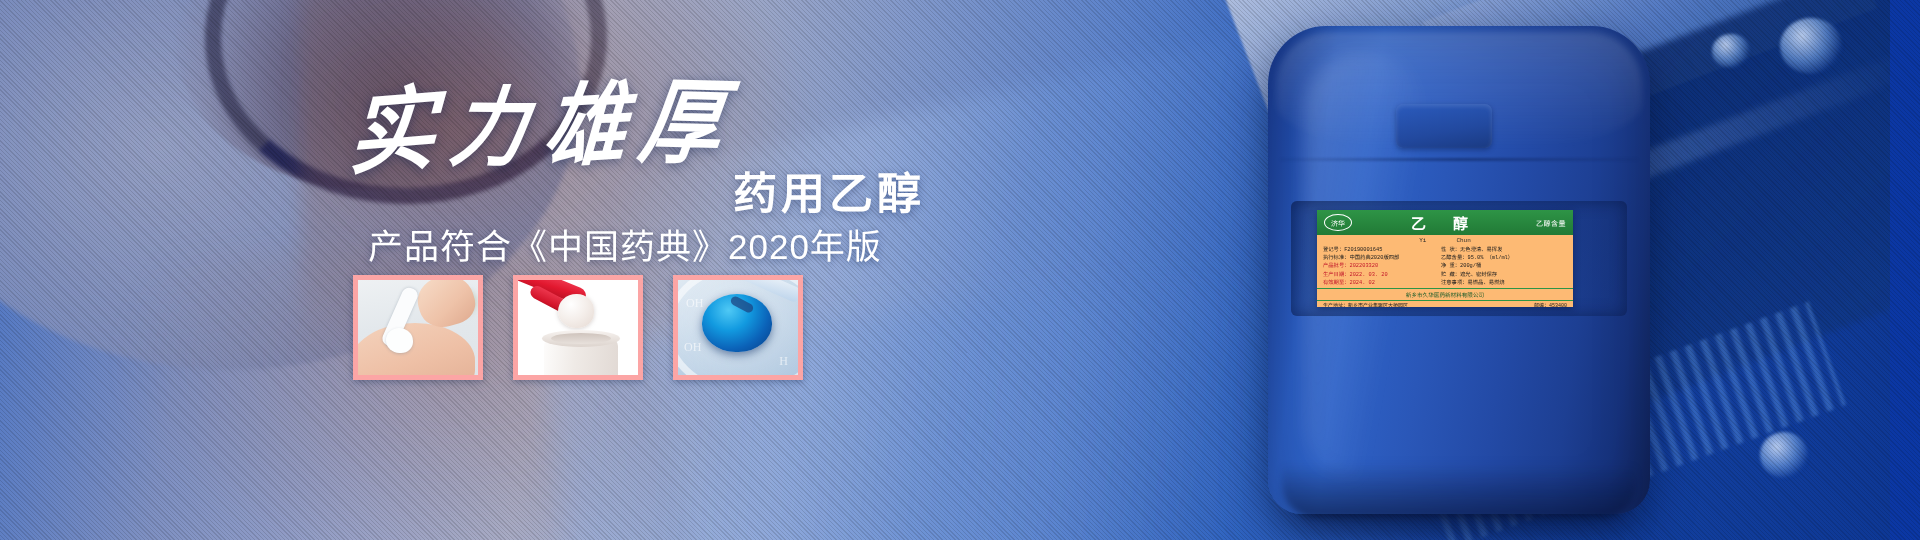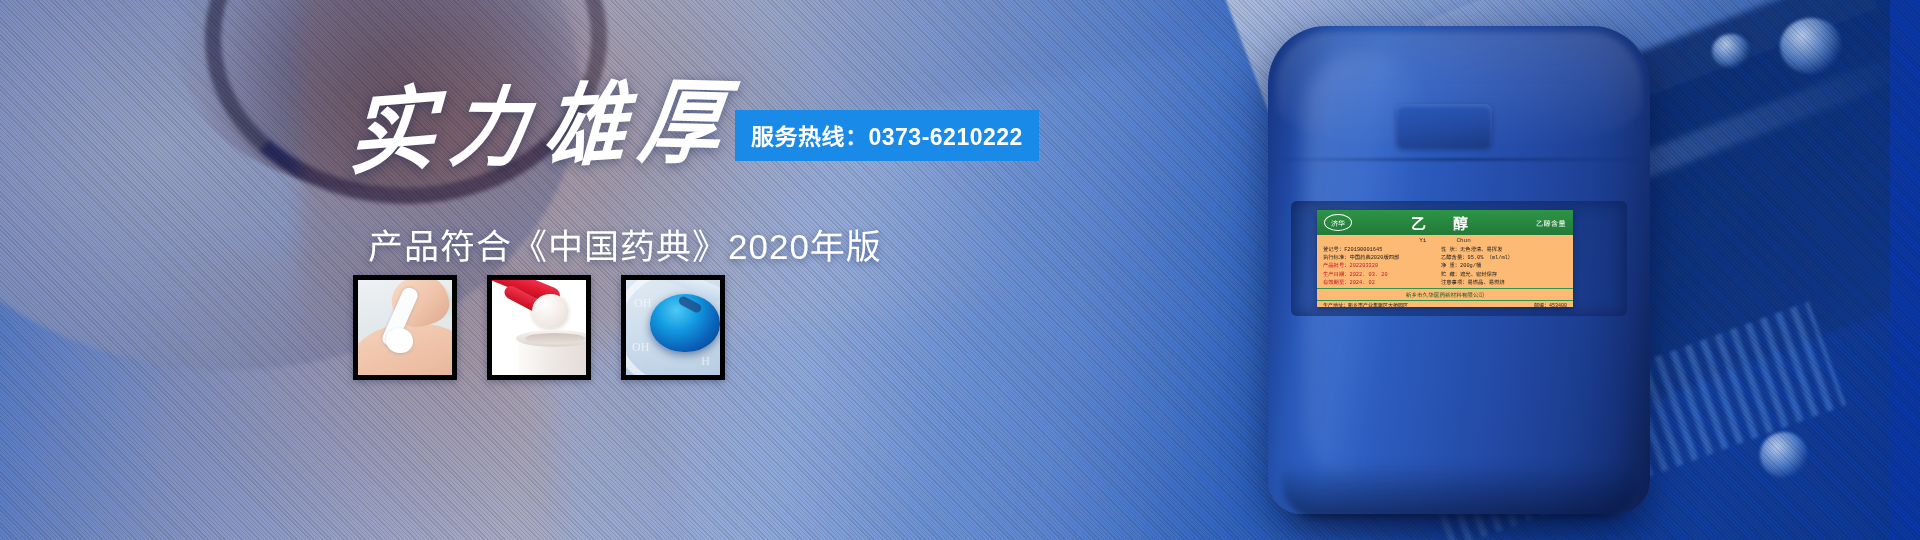--- a/index.html
+++ b/index.html
@@ -165,21 +165,21 @@
   .subtitle{
     position:absolute;left:368px;top:218px;
     font-size:35px;font-weight:400;color:#ffffff;
     letter-spacing:1px;white-space:nowrap;
     text-shadow:0 2px 7px rgba(10,30,80,.45);
   }
 
   
   .thumbs{position:absolute;left:353px;top:275px;display:flex;gap:30px;}
   .thumb{
-    width:104px;height:105px;background:#000000;
+    width:130px;height:105px;background:#fca5a5;
     padding:5px;box-sizing:border-box;
     box-shadow:0 2px 7px rgba(5,25,70,.35);
   }
   .thumb-inner{width:100%;height:100%;position:relative;overflow:hidden;}
 
   
   .t1{background:linear-gradient(170deg,#eef1f3 0%,#e3e8ec 45%,#dfe4e8 100%);}
   .t1-hand{
     position:absolute;left:-8px;bottom:-26px;width:125px;height:78px;
     border-radius:52% 48% 40% 46%;
@@ -396,22 +396,22 @@
 
   <div class="bg-edge"></div>
   <div class="bg-halftone"></div>
 
   <div class="content">
 
     <div class="headline">
       <span class="hl-1">实</span><span class="hl-2">力</span><span class="hl-3">雄</span><span class="hl-4">厚</span>
     </div>
 
-    <div class="hotline">服务热线：0373-6210222</div>
-
+
+    <div class="product">药用乙醇</div>
 
     <div class="subtitle">产品符合《中国药典》2020年版</div>
 
     <div class="thumbs">
 
       <div class="thumb">
         <div class="thumb-inner t1">
           <div class="t1-grn"></div>
           <div class="t1-hand"></div>
           <div class="t1-fing"></div>

